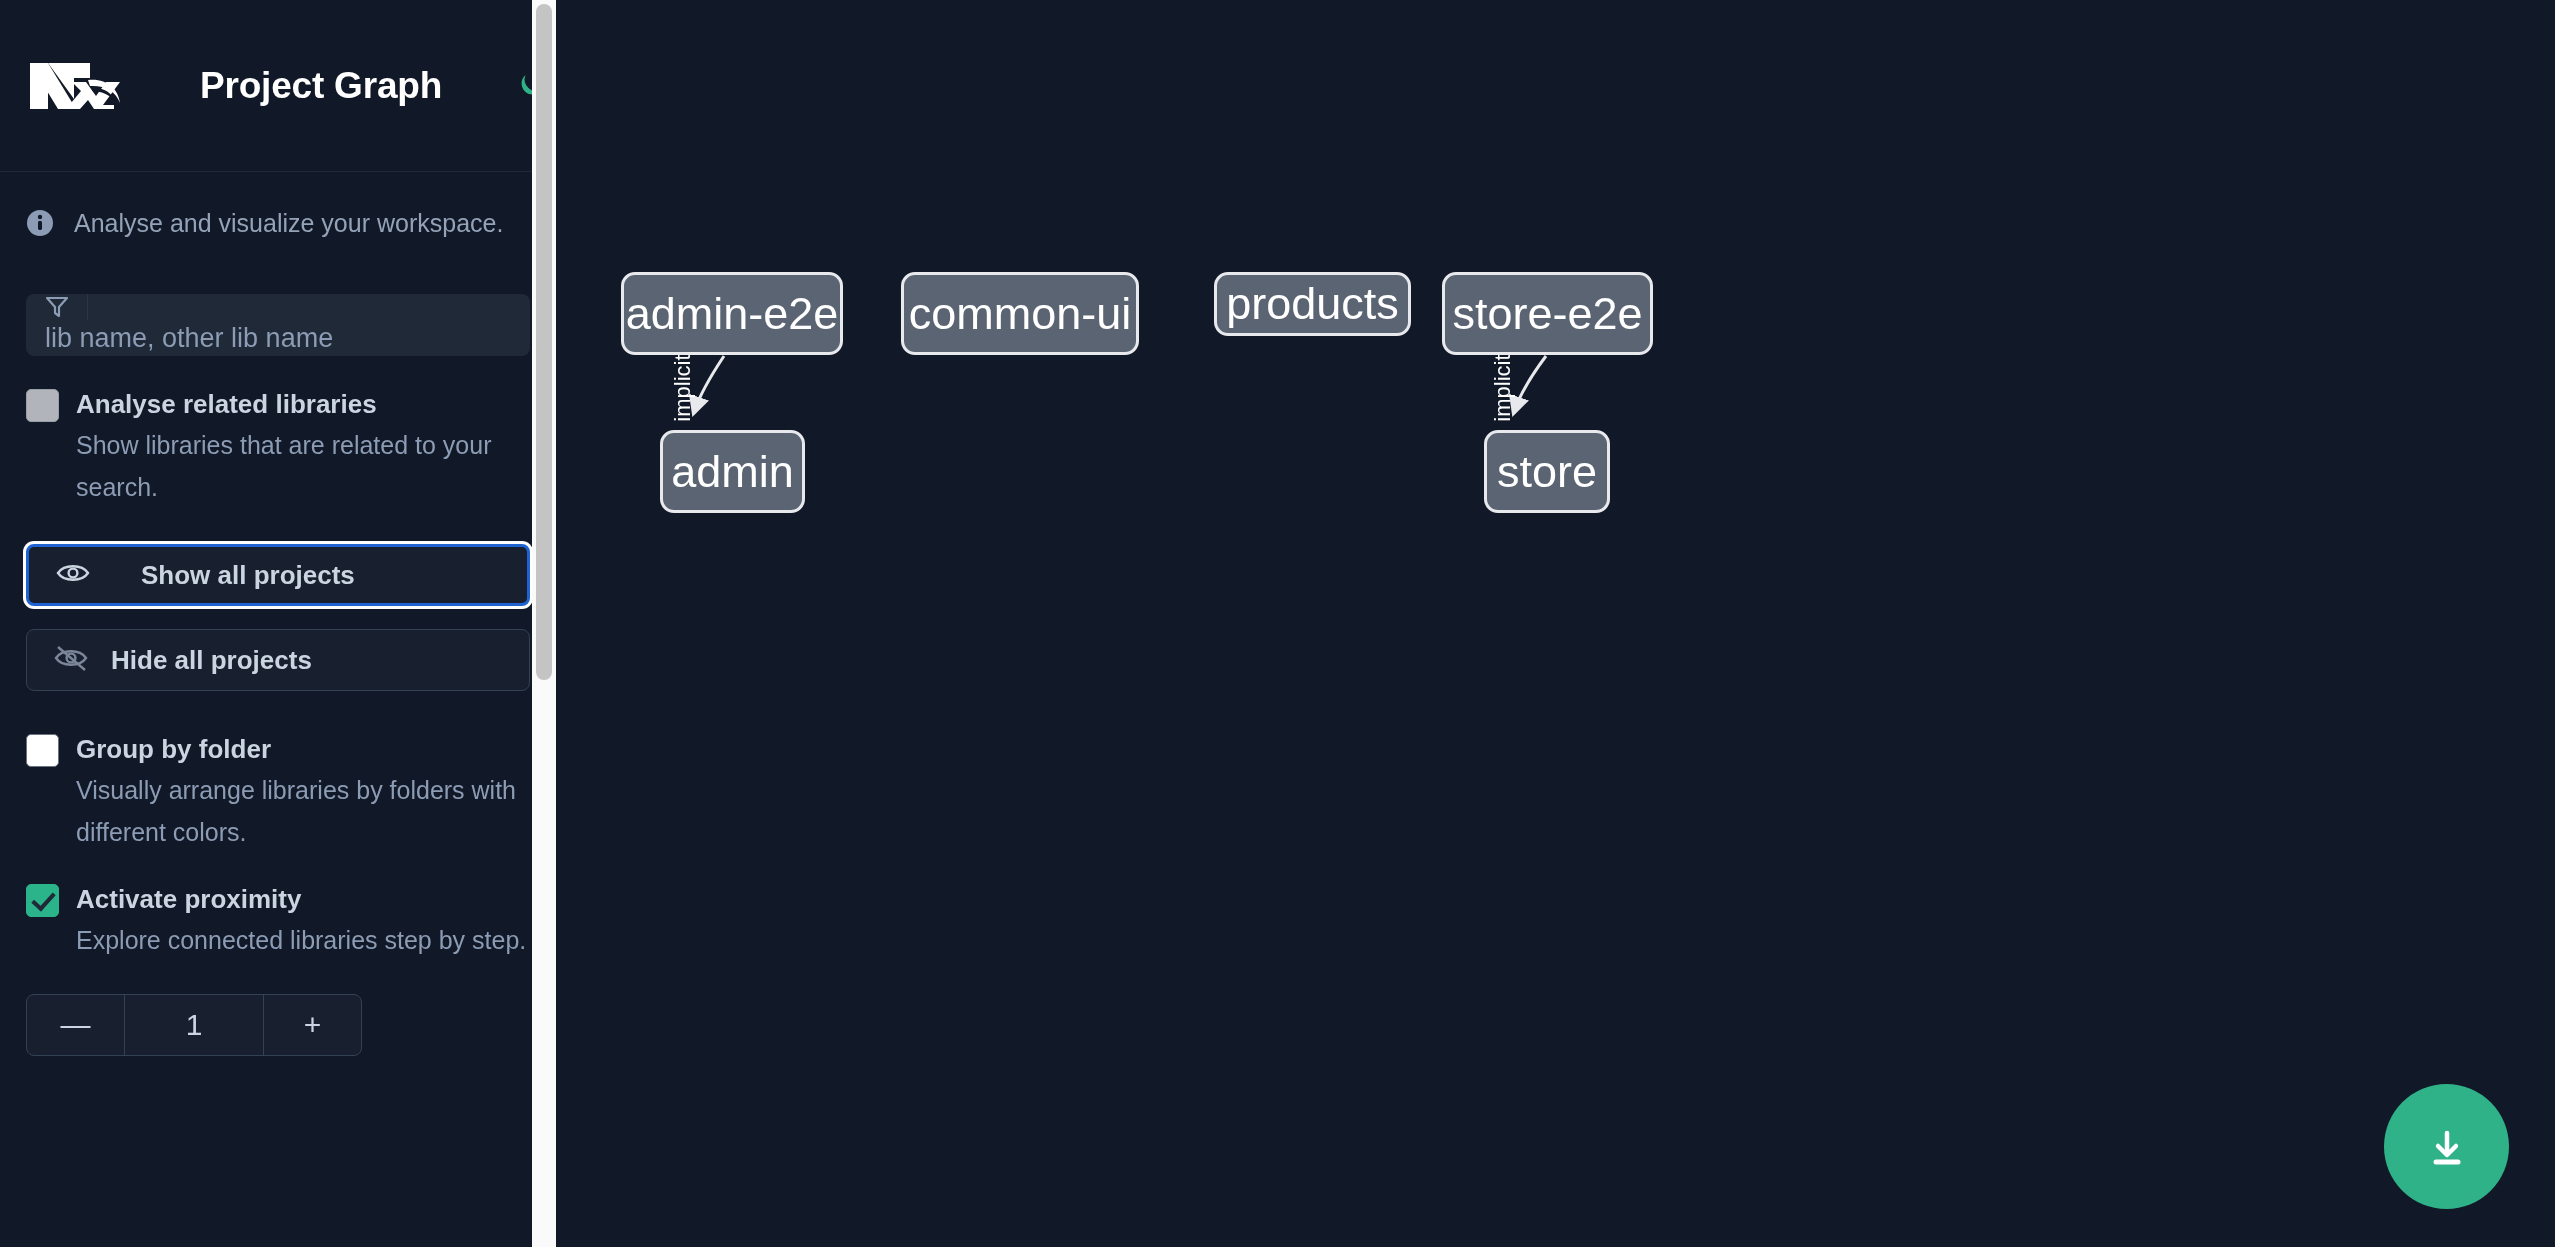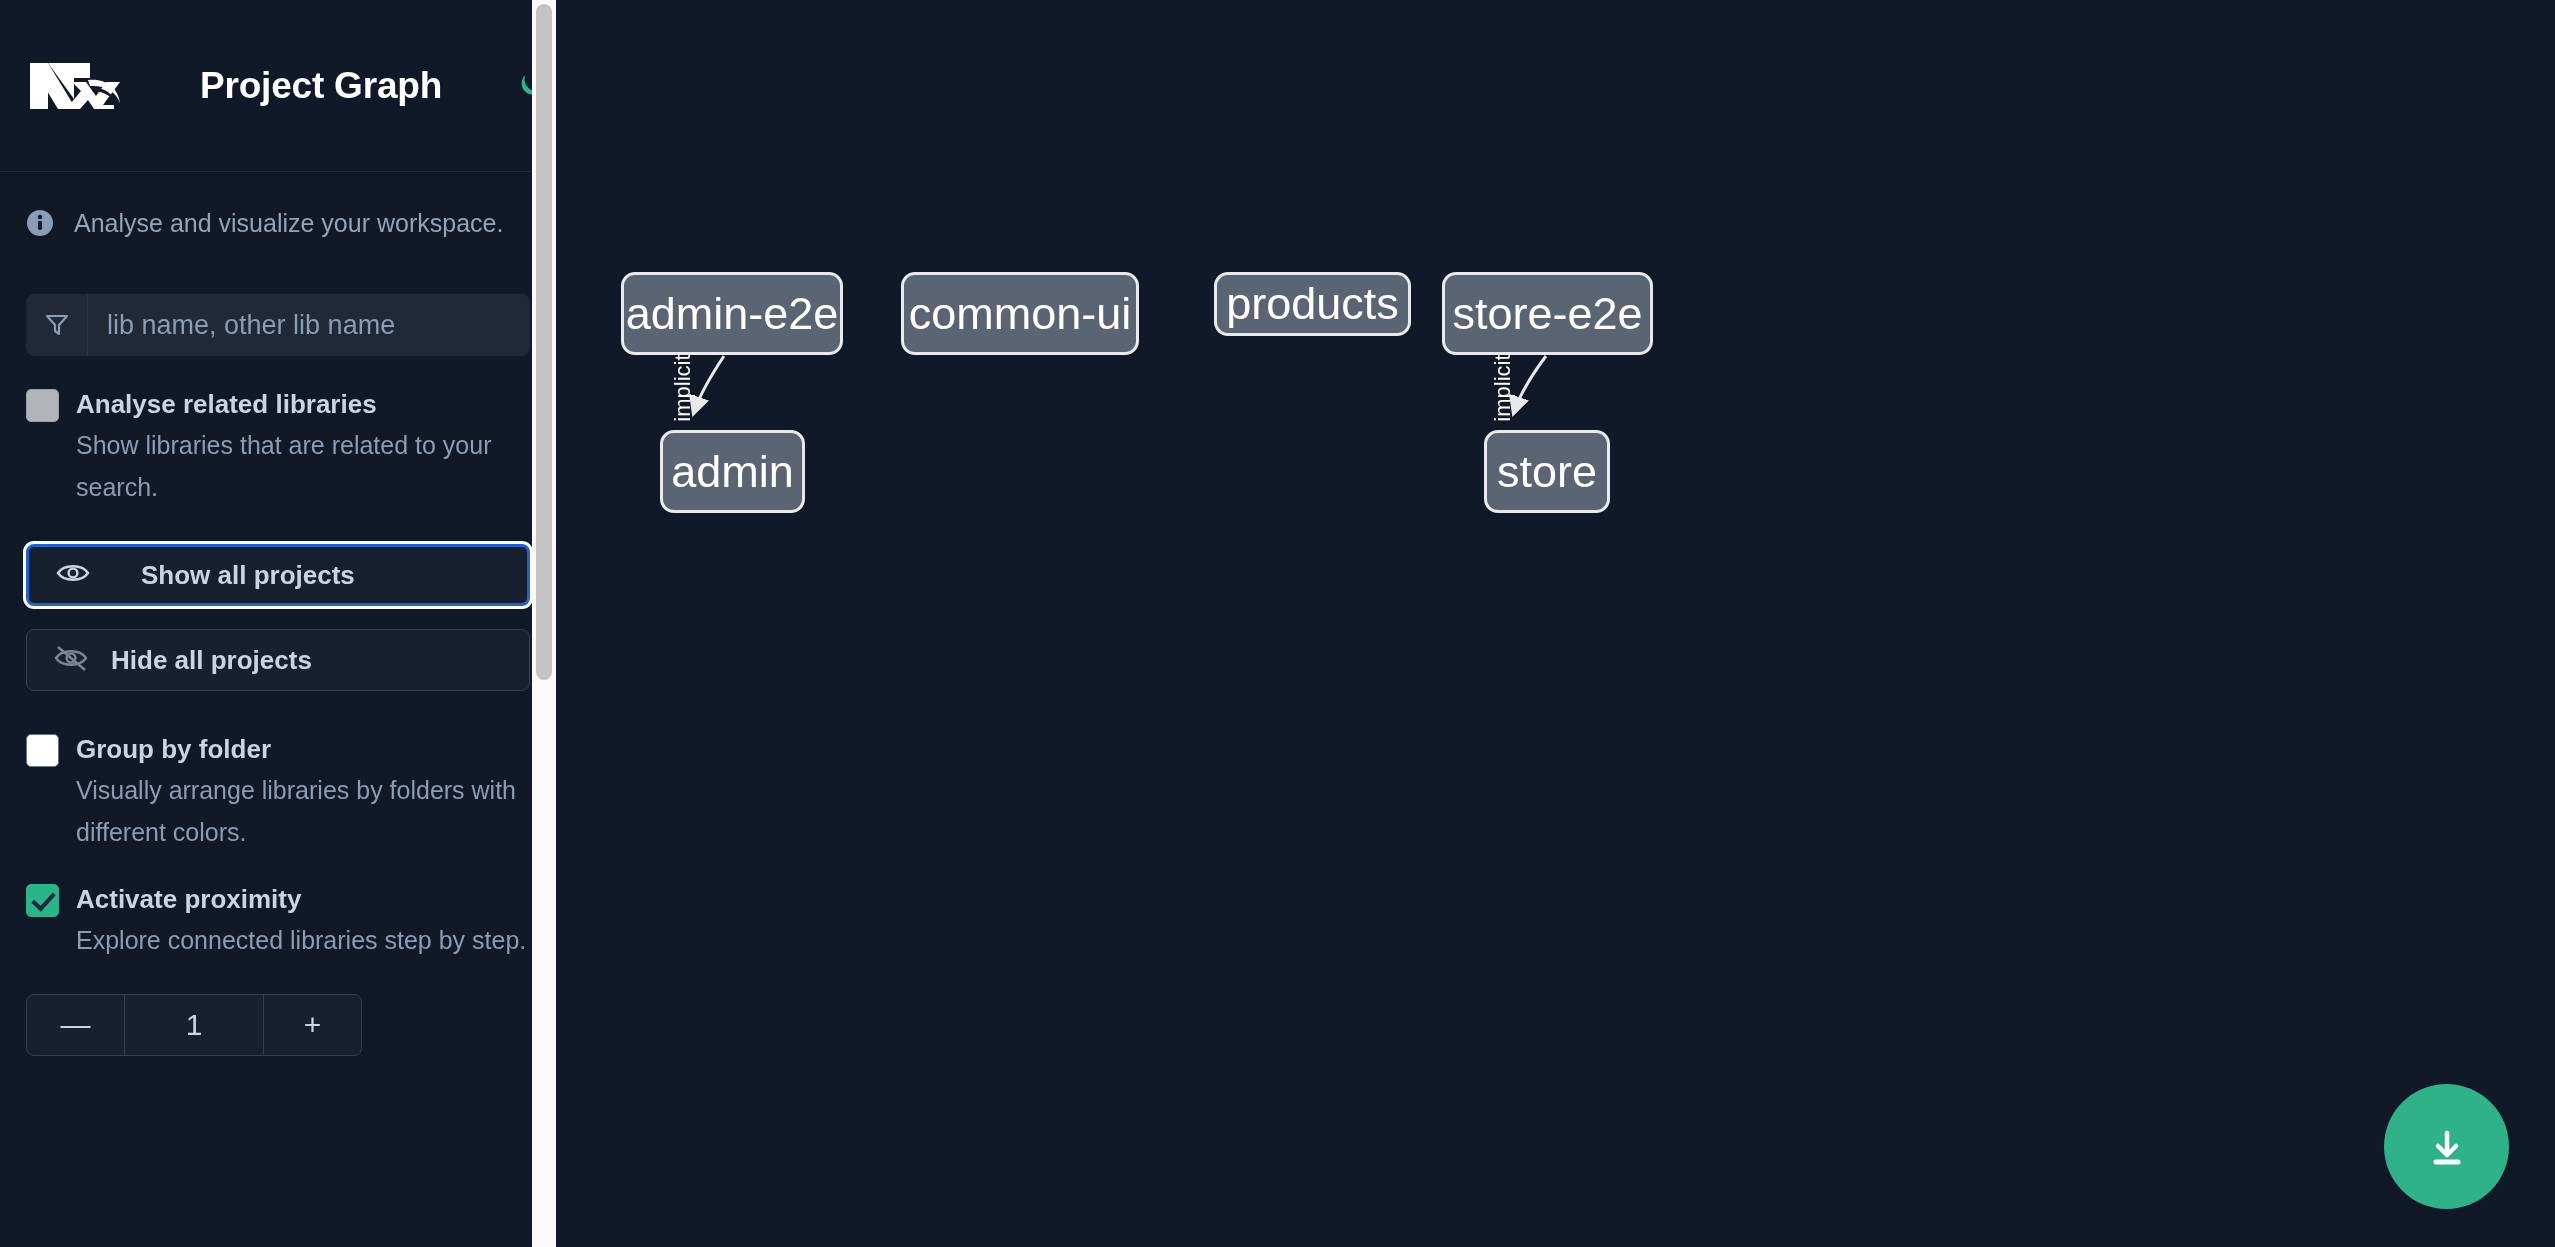--- a/index.html
+++ b/index.html
@@ -68,20 +68,21 @@
 
   
   .search-row {
     display: flex;
     align-items: stretch;
     height: 62px;
     background: #1f2937;
     border-radius: 8px;
     overflow: hidden;
     margin-top: 20px;
+    flex-direction: column;
   }
   .search-icon-box {
     width: 62px;
     display: flex; align-items: center; justify-content: center;
     border-right: 1px solid #293548;
   }
   .search-input {
     flex: 1;
     background: transparent;
     border: none;

